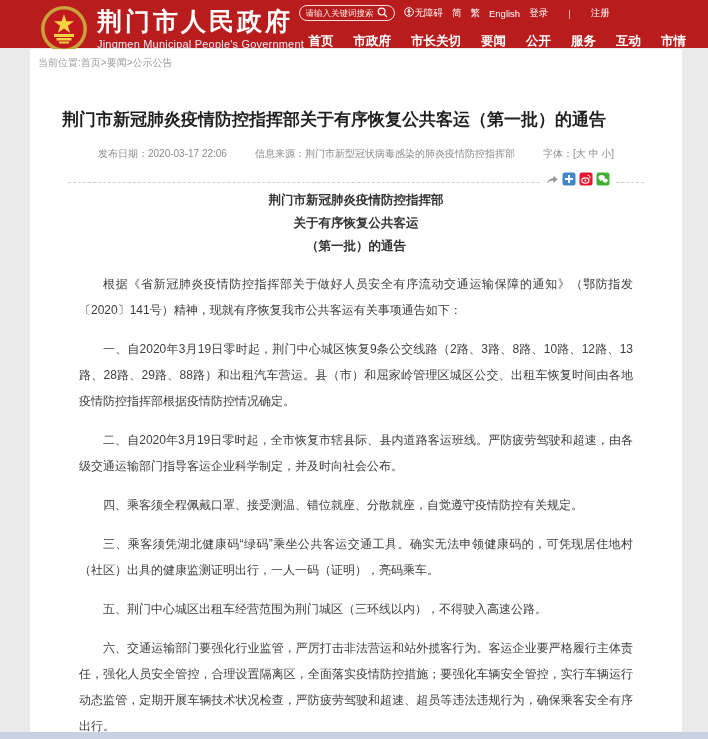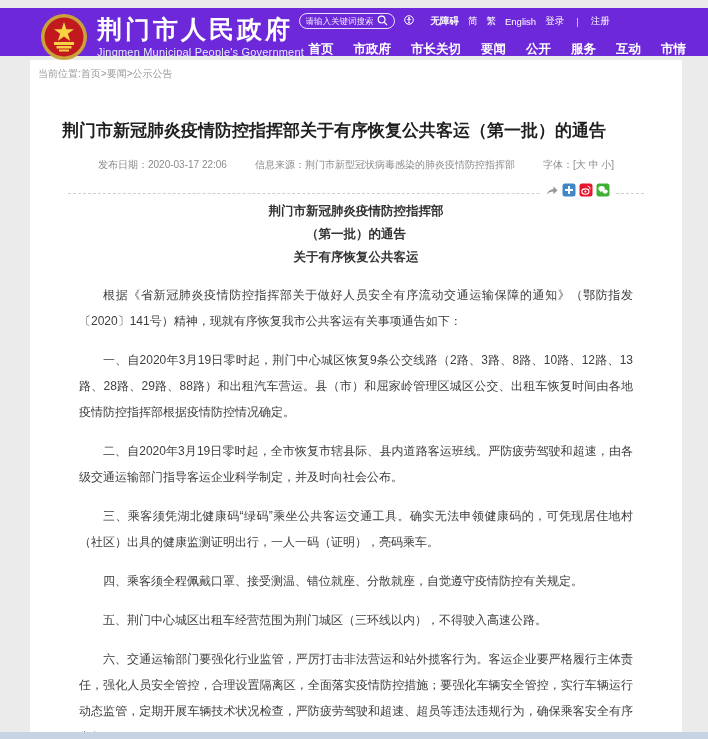--- a/index.html
+++ b/index.html
@@ -6,59 +6,59 @@
   html, body {
     width: 708px; height: 739px;
     font-family: "Liberation Sans", "DejaVu Sans", sans-serif;
     background: #ebebeb;
     overflow: hidden;
     position: relative;
   }
 
   
   .topbar {
-    position: absolute; left: 0; top: 8px; width: 708px; height: 48px;
-    background: #6d28d9;
+    position: absolute; left: 0; top: 0; width: 708px; height: 48px;
+    background: #b91c1c;
   }
   .brand { position: absolute; left: 40px; top: 5px; display: flex; align-items: center; gap: 9px; }
   .emblem { width: 48px; height: 48px; }
   .site-title { font-size: 25px; font-weight: bold; color: #ffffff; letter-spacing: 3px; line-height: 1.1; }
   .site-sub { font-size: 11px; color: #e2ecf8; margin-top: 2px; letter-spacing: .2px; }
 
   .top-right { position: absolute; right: 12px; top: 0; text-align: right; }
   .utility-row { display: flex; align-items: center; gap: 9px; margin-top: 5px; color: #ffffff; font-size: 9.5px; }
   .searchbox {
     display: flex; align-items: center; gap: 4px;
     border: 1px solid rgba(255,255,255,.85); border-radius: 9px;
     height: 16px; width: 96px; padding: 0 6px;
   }
   .searchbox input {
     flex: 1; min-width: 0; background: transparent; border: none; outline: none;
     color: #fff; font-size: 8.5px; font-family: inherit;
   }
   .searchbox input::placeholder { color: rgba(255,255,255,.9); }
   .util, .util a { color: #ffffff; text-decoration: none; cursor: pointer; }
-  .acc { display: flex; gap: 17px; font-weight: bold; }
-  .login-group { display: flex; gap: 12px; align-items: center; }
+  .acc { display: flex; gap: 1px; }
+  .login-group { display: flex; gap: 20px; align-items: center; }
   .login-group .sep { opacity: .8; }
 
   .mainnav { display: flex; justify-content: flex-end; gap: 0; margin-top: 9px; }
   .nav-item {
     color: #ffffff; font-size: 12.5px; font-weight: bold; text-decoration: none;
     padding: 3px 10px 6px; cursor: pointer; white-space: nowrap;
   }
   .nav-item.active { position: relative; }
   .nav-item.active::after {
     content: ""; position: absolute; left: 10px; right: 10px; bottom: 1px;
     height: 2px; background: #ffffff;
   }
 
   
   .card {
-    position: absolute; left: 30px; top: 60px; width: 652px; bottom: 7px;
+    position: absolute; left: 30px; top: 49px; width: 652px; bottom: 7px;
     background: #ffffff;
   }
   .breadcrumb { padding: 7px 0 0 8px; font-size: 10px; color: #9a9a9a; }
   .breadcrumb a { color: #9a9a9a; text-decoration: none; cursor: pointer; }
 
   article { padding: 28px 32px 0 32px; position: relative; }
   h1.article-title {
     text-align: left; font-size: 17px; font-weight: bold; color: #1f1f1f;
     line-height: 1.45; margin: 10px 0 14px;
   }
@@ -187,30 +187,30 @@
               <ellipse cx="5.6" cy="5.6" rx="3.2" ry="2.6" fill="#fff"></ellipse>
               <ellipse cx="9.2" cy="8.6" rx="2.6" ry="2.1" fill="#fff"></ellipse>
               <path d="M4.6 8 L3.8 9.4 L6 8.4 Z" fill="#fff"></path>
             </svg>
         </span>
       </span>
     </div>
 
     <div class="doc-head">
       <div>荆门市新冠肺炎疫情防控指挥部</div>
+      <div>关于有序恢复公共客运</div>
       <div>（第一批）的通告</div>
-      <div>关于有序恢复公共客运</div>
     </div>
 
     <div class="body-text">
       <p>根据《省新冠肺炎疫情防控指挥部关于做好人员安全有序流动交通运输保障的通知》（鄂防指发〔2020〕141号）精神，现就有序恢复我市公共客运有关事项通告如下：</p>
       <p>一、自2020年3月19日零时起，荆门中心城区恢复9条公交线路（2路、3路、8路、10路、12路、13路、28路、29路、88路）和出租汽车营运。县（市）和屈家岭管理区城区公交、出租车恢复时间由各地疫情防控指挥部根据疫情防控情况确定。</p>
       <p>二、自2020年3月19日零时起，全市恢复市辖县际、县内道路客运班线。严防疲劳驾驶和超速，由各级交通运输部门指导客运企业科学制定，并及时向社会公布。</p>
+      <p>四、乘客须全程佩戴口罩、接受测温、错位就座、分散就座，自觉遵守疫情防控有关规定。</p>
       <p>三、乘客须凭湖北健康码“绿码”乘坐公共客运交通工具。确实无法申领健康码的，可凭现居住地村（社区）出具的健康监测证明出行，一人一码（证明），亮码乘车。</p>
-      <p>四、乘客须全程佩戴口罩、接受测温、错位就座、分散就座，自觉遵守疫情防控有关规定。</p>
       <p>五、荆门中心城区出租车经营范围为荆门城区（三环线以内），不得驶入高速公路。</p>
       <p>六、交通运输部门要强化行业监管，严厉打击非法营运和站外揽客行为。客运企业要严格履行主体责任，强化人员安全管控，合理设置隔离区，全面落实疫情防控措施；要强化车辆安全管控，实行车辆运行动态监管，定期开展车辆技术状况检查，严防疲劳驾驶和超速、超员等违法违规行为，确保乘客安全有序出行。</p>
     </div>
 
   </article>
 </div>
 
 <div class="bottom-strip"></div>
 
 </body></html>

